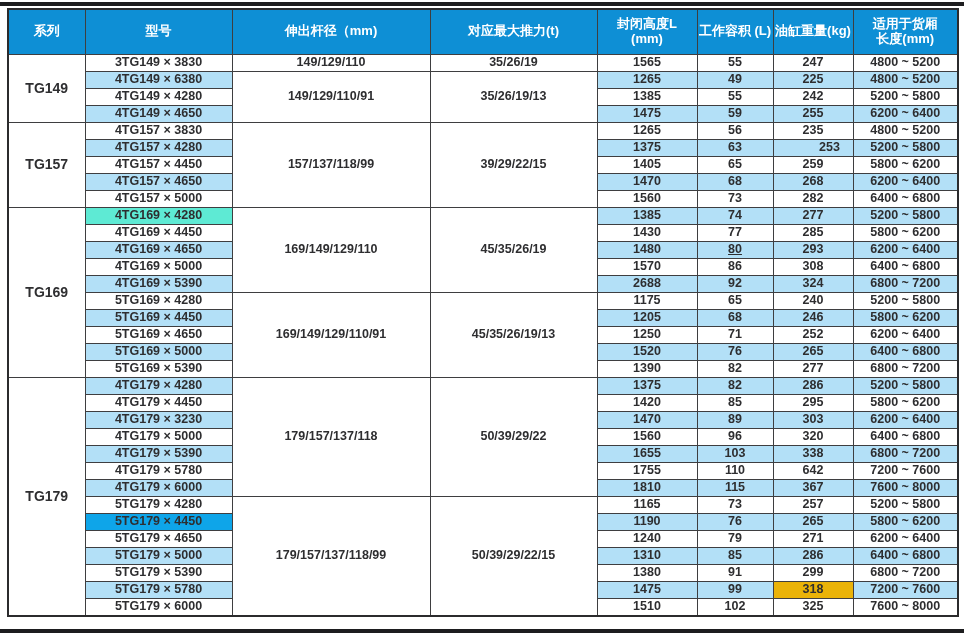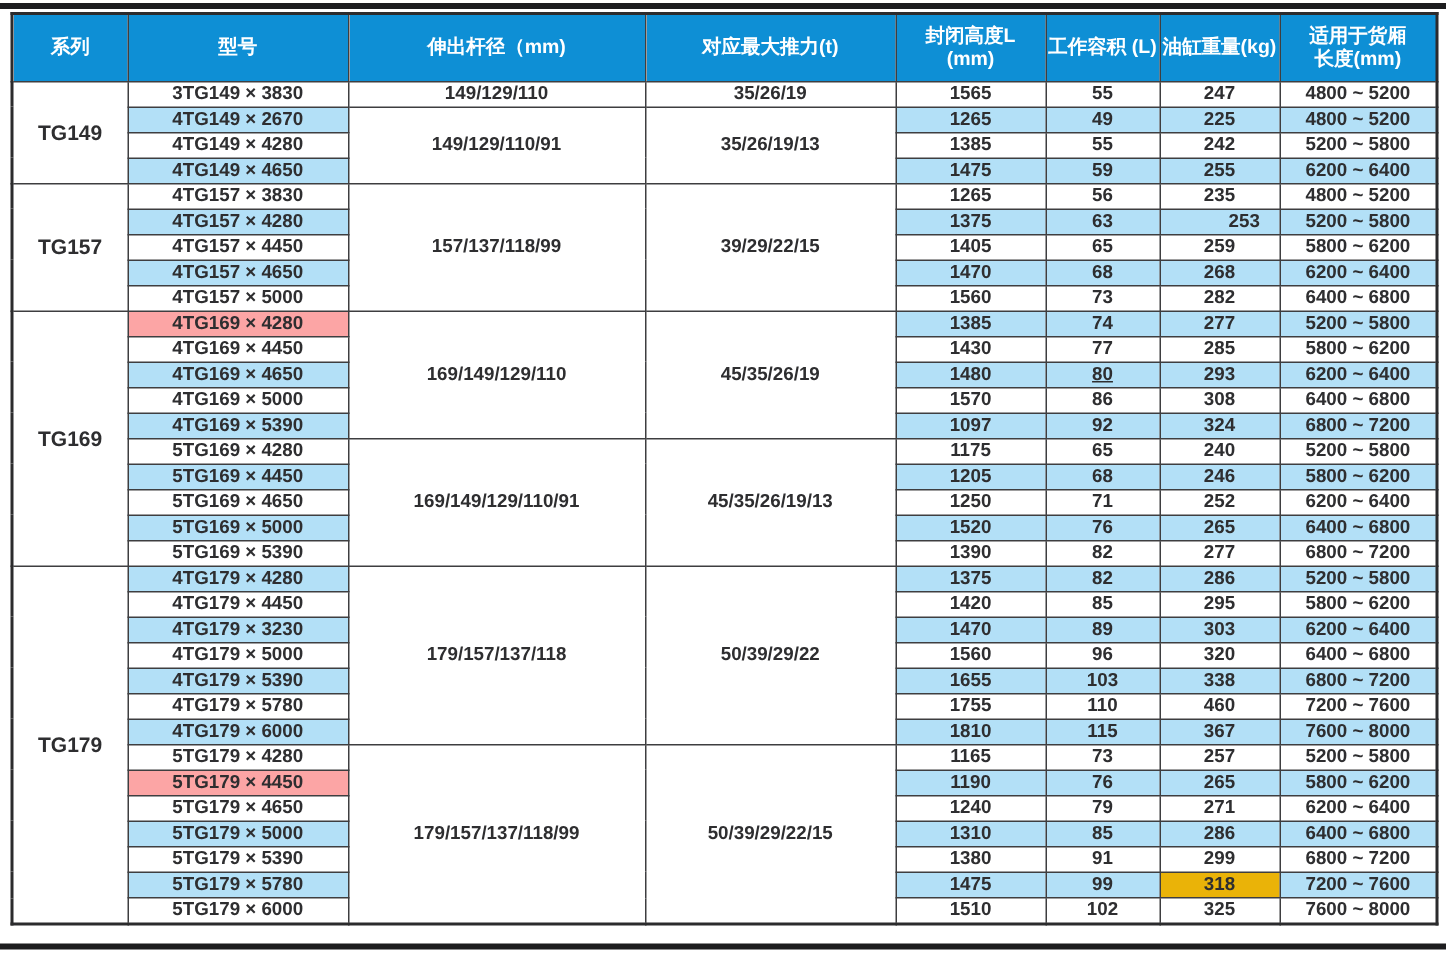--- a/index.html
+++ b/index.html
@@ -54,21 +54,21 @@
           <td class="series" rowspan="4">TG149</td>
           <td>3TG149 × 3830</td>
           <td class="merged" rowspan="1">149/129/110</td>
           <td class="merged" rowspan="1">35/26/19</td>
           <td>1565</td>
           <td>55</td>
           <td>247</td>
           <td>4800 ~ 5200</td>
         </tr>
         <tr>
-          <td style="background: rgb(179, 224, 247);">4TG149 × 2670</td>
+          <td style="background: rgb(179, 224, 247);">4TG149 × 6380</td>
           <td class="merged" rowspan="3">149/129/110/91</td>
           <td class="merged" rowspan="3">35/26/19/13</td>
           <td style="background: rgb(179, 224, 247);">1265</td>
           <td style="background: rgb(179, 224, 247);">49</td>
           <td style="background: rgb(179, 224, 247);">225</td>
           <td style="background: rgb(179, 224, 247);">4800 ~ 5200</td>
         </tr>
         <tr>
           <td>4TG149 × 4280</td>
           <td>1385</td>
@@ -116,21 +116,21 @@
         </tr>
         <tr>
           <td>4TG157 × 5000</td>
           <td>1560</td>
           <td>73</td>
           <td>282</td>
           <td>6400 ~ 6800</td>
         </tr>
         <tr>
           <td class="series" rowspan="10">TG169</td>
-          <td style="background: #fca5a5;">4TG169 × 4280</td>
+          <td style="background: #5eead4;">4TG169 × 4280</td>
           <td class="merged" rowspan="5">169/149/129/110</td>
           <td class="merged" rowspan="5">45/35/26/19</td>
           <td style="background: rgb(179, 224, 247);">1385</td>
           <td style="background: rgb(179, 224, 247);">74</td>
           <td style="background: rgb(179, 224, 247);">277</td>
           <td style="background: rgb(179, 224, 247);">5200 ~ 5800</td>
         </tr>
         <tr>
           <td>4TG169 × 4450</td>
           <td>1430</td>
@@ -147,21 +147,21 @@
         </tr>
         <tr>
           <td>4TG169 × 5000</td>
           <td>1570</td>
           <td>86</td>
           <td>308</td>
           <td>6400 ~ 6800</td>
         </tr>
         <tr>
           <td style="background: rgb(179, 224, 247);">4TG169 × 5390</td>
-          <td style="background: rgb(179, 224, 247);">1097</td>
+          <td style="background: rgb(179, 224, 247);">2688</td>
           <td style="background: rgb(179, 224, 247);">92</td>
           <td style="background: rgb(179, 224, 247);">324</td>
           <td style="background: rgb(179, 224, 247);">6800 ~ 7200</td>
         </tr>
         <tr>
           <td>5TG169 × 4280</td>
           <td class="merged" rowspan="5">169/149/129/110/91</td>
           <td class="merged" rowspan="5">45/35/26/19/13</td>
           <td>1175</td>
           <td>65</td>
@@ -231,41 +231,41 @@
           <td style="background: rgb(179, 224, 247);">4TG179 × 5390</td>
           <td style="background: rgb(179, 224, 247);">1655</td>
           <td style="background: rgb(179, 224, 247);">103</td>
           <td style="background: rgb(179, 224, 247);">338</td>
           <td style="background: rgb(179, 224, 247);">6800 ~ 7200</td>
         </tr>
         <tr>
           <td>4TG179 × 5780</td>
           <td>1755</td>
           <td>110</td>
-          <td>460</td>
+          <td>642</td>
           <td>7200 ~ 7600</td>
         </tr>
         <tr>
           <td style="background: rgb(179, 224, 247);">4TG179 × 6000</td>
           <td style="background: rgb(179, 224, 247);">1810</td>
           <td style="background: rgb(179, 224, 247);">115</td>
           <td style="background: rgb(179, 224, 247);">367</td>
           <td style="background: rgb(179, 224, 247);">7600 ~ 8000</td>
         </tr>
         <tr>
           <td>5TG179 × 4280</td>
           <td class="merged" rowspan="7">179/157/137/118/99</td>
           <td class="merged" rowspan="7">50/39/29/22/15</td>
           <td>1165</td>
           <td>73</td>
           <td>257</td>
           <td>5200 ~ 5800</td>
         </tr>
         <tr>
-          <td style="background: #fca5a5; margin-top: 30px;">5TG179 × 4450</td>
+          <td style="background: #0ea5e9; margin-top: 30px;">5TG179 × 4450</td>
           <td style="background: rgb(179, 224, 247);">1190</td>
           <td style="background: rgb(179, 224, 247);">76</td>
           <td style="background: rgb(179, 224, 247);">265</td>
           <td style="background: rgb(179, 224, 247);">5800 ~ 6200</td>
         </tr>
         <tr>
           <td>5TG179 × 4650</td>
           <td>1240</td>
           <td>79</td>
           <td>271</td>

